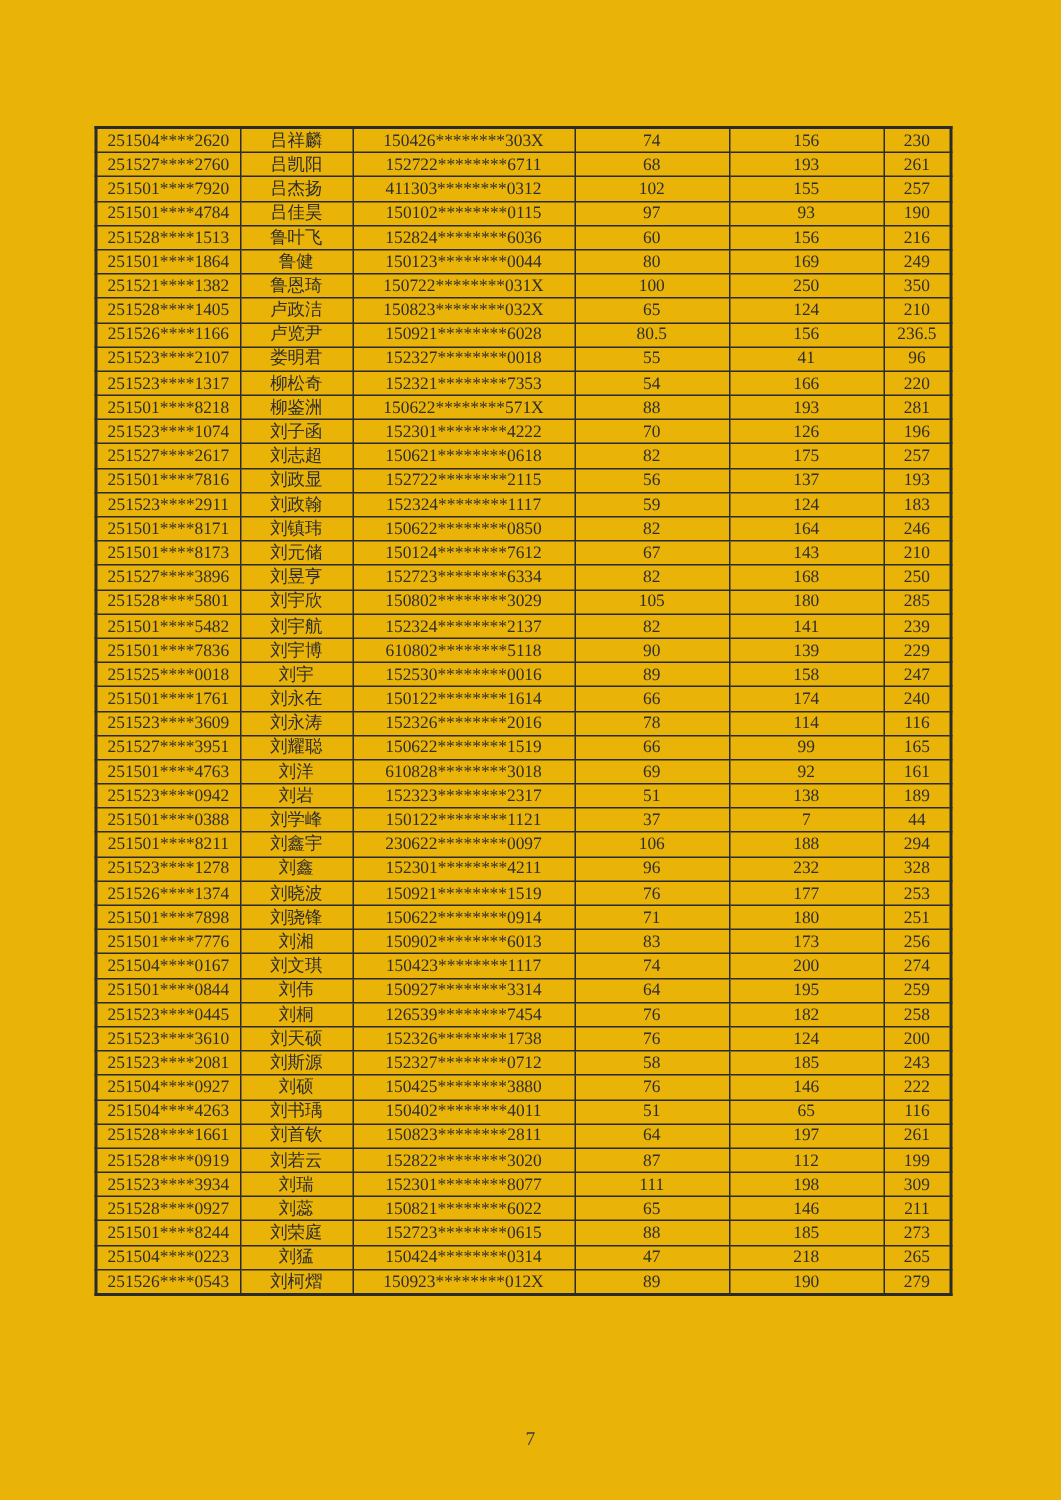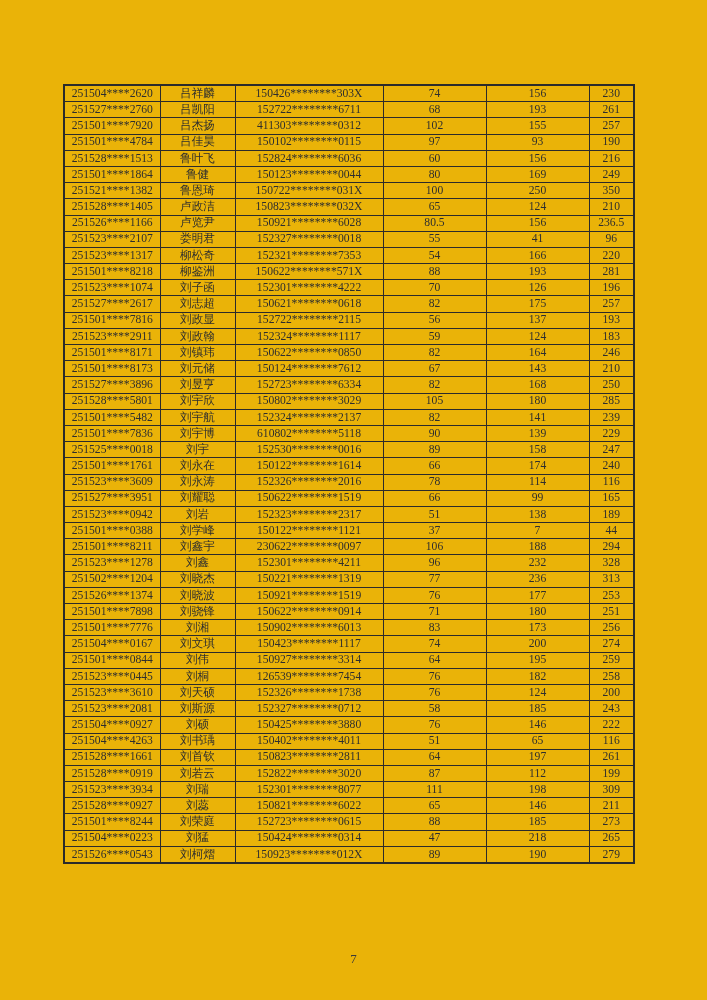--- a/index.html
+++ b/index.html
@@ -269,20 +269,28 @@
         </tr>
         <tr>
           <td>251527****3951</td>
           <td>刘耀聪</td>
           <td>150622********1519</td>
           <td>66</td>
           <td>99</td>
           <td>165</td>
         </tr>
         <tr>
+          <td>251501****4763</td>
+          <td>刘洋</td>
+          <td>610828********3018</td>
+          <td>69</td>
+          <td>92</td>
+          <td>161</td>
+        </tr>
+        <tr>
           <td>251523****0942</td>
           <td>刘岩</td>
           <td>152323********2317</td>
           <td>51</td>
           <td>138</td>
           <td>189</td>
         </tr>
         <tr>
           <td>251501****0388</td>
           <td>刘学峰</td>
@@ -299,28 +307,20 @@
           <td>188</td>
           <td>294</td>
         </tr>
         <tr>
           <td>251523****1278</td>
           <td>刘鑫</td>
           <td>152301********4211</td>
           <td>96</td>
           <td>232</td>
           <td>328</td>
-        </tr>
-        <tr>
-          <td>251502****1204</td>
-          <td>刘晓杰</td>
-          <td>150221********1319</td>
-          <td>77</td>
-          <td>236</td>
-          <td>313</td>
         </tr>
         <tr>
           <td>251526****1374</td>
           <td>刘晓波</td>
           <td>150921********1519</td>
           <td>76</td>
           <td>177</td>
           <td>253</td>
         </tr>
         <tr>

